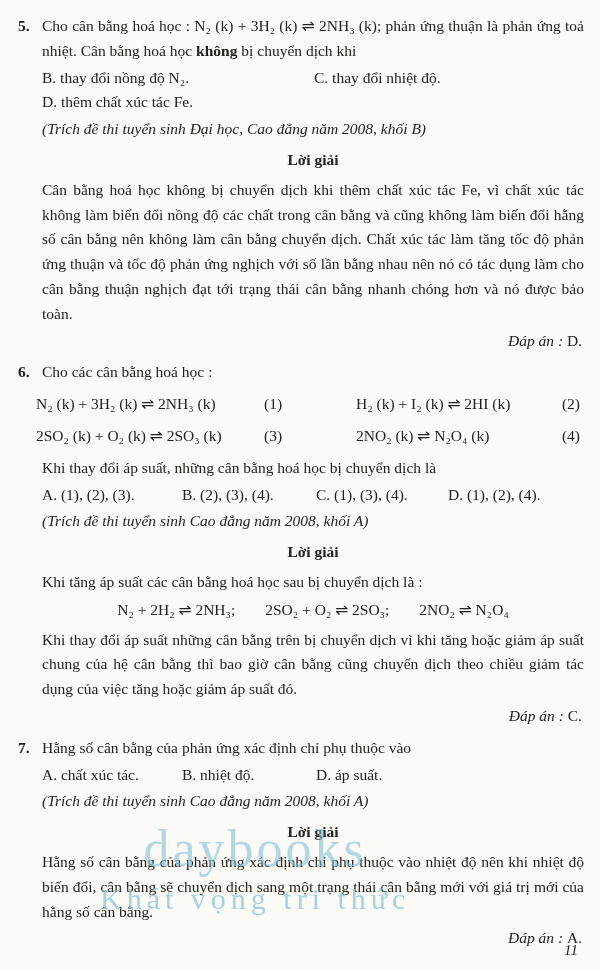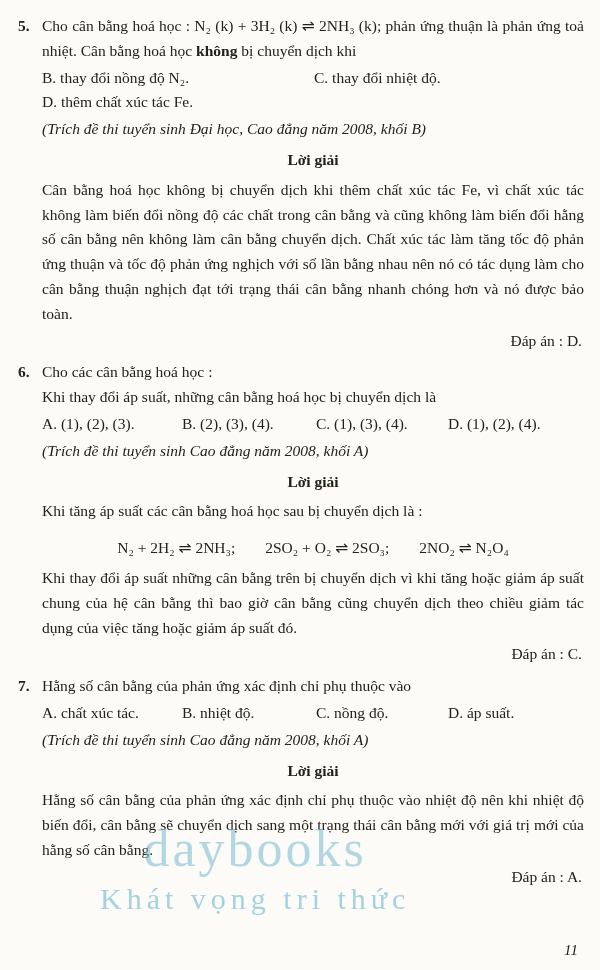--- a/index.html
+++ b/index.html
@@ -16,29 +16,29 @@
   }
   .page { position: relative; padding: 14px 16px 0 18px; z-index: 1; }
   .problem { position: relative; padding-left: 24px; margin-bottom: 7px; }
   .pnum { position: absolute; left: 0; top: 0; font-weight: bold; }
   .stem, .solution, .qline { text-align: justify; }
   .opts2 { display: grid; grid-template-columns: 272px 1fr; margin-top: 2px; }
   .opts4 { display: grid; grid-template-columns: 140px 134px 132px 1fr; margin-top: 2px; }
   .source { text-align: left; font-style: italic; margin-top: 2px; padding-right: 2px; }
   .loigiai { text-align: center; font-weight: bold; margin: 6px 0 5px; }
   .answer { text-align: right; margin: 2px 2px 3px 0; }
-  .answer .lbl { }
+  .answer .lbl { font-style: italic; }
   .eqgrid {
     display: grid;
     grid-template-columns: 228px 92px 196px 1fr;
     row-gap: 7px;
     margin: 7px 0 7px -6px;
   }
   .eqlabel.right { text-align: right; padding-right: 4px; }
-  .soleq { display: flex; justify-content: center; gap: 30px; margin: 12px 0 5px; }
+  .soleq { display: flex; justify-content: center; gap: 30px; margin: 3px 0 5px; }
   .watermark {
     position: absolute;
     left: 100px;
     top: 820px;
     z-index: 2;
     pointer-events: none;
     text-align: center;
   }
   .wm1 {
     font-size: 52px;
@@ -77,20 +77,30 @@
     </div>
     <div class="source">(Trích đề thi tuyển sinh Đại học, Cao đẳng năm 2008, khối B)</div>
     <div class="loigiai">Lời giải</div>
     <div class="solution">Cân bằng hoá học không bị chuyển dịch khi thêm chất xúc tác Fe, vì chất xúc tác không làm biến đổi nồng độ các chất trong cân bằng và cũng không làm biến đổi hằng số cân bằng nên không làm cân bằng chuyển dịch. Chất xúc tác làm tăng tốc độ phản ứng thuận và tốc độ phản ứng nghịch với số lần bằng nhau nên nó có tác dụng làm cho cân bằng thuận nghịch đạt tới trạng thái cân bằng nhanh chóng hơn và nó được bảo toàn.</div>
     <div class="answer"><span class="lbl">Đáp án : </span><span class="val">D.</span></div>
   </div>
 
   <div class="problem">
     <span class="pnum">6.</span>
     <div class="stem">Cho các cân bằng hoá học :</div>
+    <div class="eqgrid">
+      <span class="eq">N₂ (k) + 3H₂ (k) ⇌ 2NH₃ (k)</span>
+      <span class="eqlabel">(1)</span>
+      <span class="eq">H₂ (k) + I₂ (k) ⇌ 2HI (k)</span>
+      <span class="eqlabel right">(2)</span>
+      <span class="eq">2SO₂ (k) + O₂ (k) ⇌ 2SO₃ (k)</span>
+      <span class="eqlabel">(3)</span>
+      <span class="eq">2NO₂ (k) ⇌ N₂O₄ (k)</span>
+      <span class="eqlabel right">(4)</span>
+    </div>
     <div class="qline">Khi thay đổi áp suất, những cân bằng hoá học bị chuyển dịch là</div>
     <div class="opts4">
       <span>A. (1), (2), (3).</span>
       <span>B. (2), (3), (4).</span>
       <span>C. (1), (3), (4).</span>
       <span>D. (1), (2), (4).</span>
     </div>
     <div class="source">(Trích đề thi tuyển sinh Cao đẳng năm 2008, khối A)</div>
     <div class="loigiai">Lời giải</div>
     <div class="qline">Khi tăng áp suất các cân bằng hoá học sau bị chuyển dịch là :</div>
@@ -102,21 +112,20 @@
     <div class="solution">Khi thay đổi áp suất những cân bằng trên bị chuyển dịch vì khi tăng hoặc giảm áp suất chung của hệ cân bằng thì bao giờ cân bằng cũng chuyển dịch theo chiều giảm tác dụng của việc tăng hoặc giảm áp suất đó.</div>
     <div class="answer"><span class="lbl">Đáp án : </span><span class="val">C.</span></div>
   </div>
 
   <div class="problem">
     <span class="pnum">7.</span>
     <div class="stem">Hằng số cân bằng của phản ứng xác định chỉ phụ thuộc vào</div>
     <div class="opts4">
       <span>A. chất xúc tác.</span>
       <span>B. nhiệt độ.</span>
-      <span>C. nồng độ.</span>
       <span>D. áp suất.</span>
     </div>
     <div class="source">(Trích đề thi tuyển sinh Cao đẳng năm 2008, khối A)</div>
     <div class="loigiai">Lời giải</div>
     <div class="solution">Hằng số cân bằng của phản ứng xác định chỉ phụ thuộc vào nhiệt độ nên khi nhiệt độ biến đổi, cân bằng sẽ chuyển dịch sang một trạng thái cân bằng mới với giá trị mới của hằng số cân bằng.</div>
     <div class="answer"><span class="lbl">Đáp án : </span><span class="val">A.</span></div>
   </div>
 
 </div>
 

